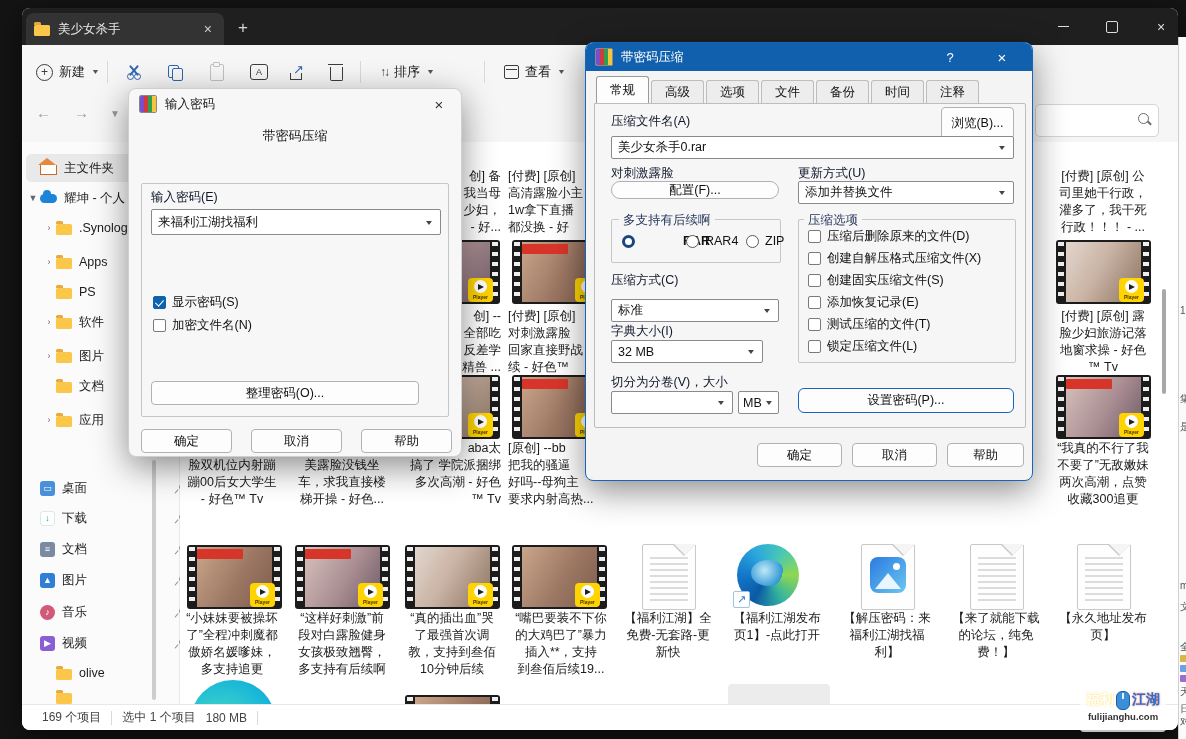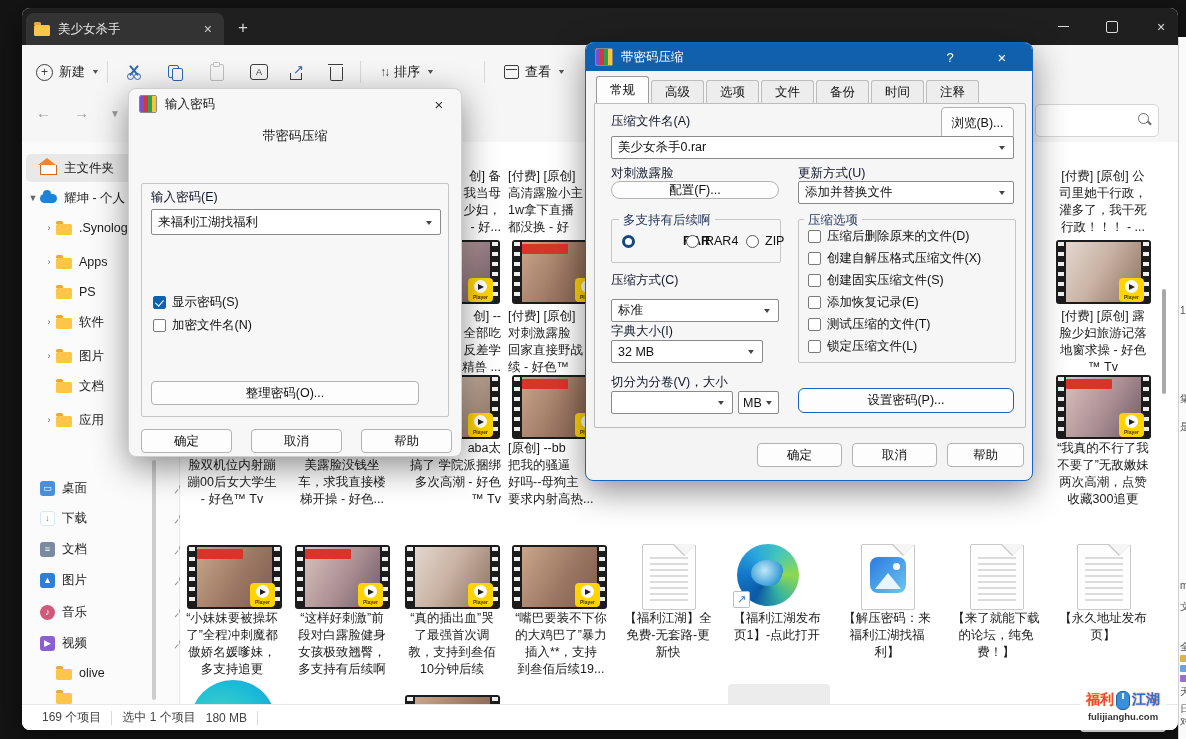--- a/index.html
+++ b/index.html
@@ -149,21 +149,21 @@
 
   
   #edgestrip{position:absolute;left:1178px;top:37px;width:8px;height:702px;background:#fafafa;border-left:1px solid #d0d0d0;overflow:hidden;z-index:3;}
   #edgestrip span{position:absolute;left:1px;font-size:10px;color:#555;}
   #edgestrip .sq{position:absolute;left:1px;width:7px;height:7px;border-radius:1px;}
 
   
   #wm{position:absolute;left:1080px;top:680px;width:86px;height:52px;z-index:40;background:rgba(255,255,255,.75);border-radius:4px;
     display:flex;flex-direction:column;align-items:center;justify-content:center;}
   #wm .row{display:flex;align-items:center;gap:2px;font-weight:bold;font-size:14px;}
-  #wm .red{color:#ef4444;text-shadow:0 0 2px #ffd84a;}
+  #wm .red{color:#ffffff;text-shadow:0 0 2px #ffd84a;}
   #wm .blue{color:#2b6fd0;text-shadow:0 0 2px #e86a5a;}
   #wm .mouse{width:12px;height:17px;background:#3a8fd8;border:1px solid #1b5ea8;border-radius:6px;position:relative;}
   #wm .mouse::before{content:"";position:absolute;left:5px;top:1px;width:1.5px;height:6px;background:#dff0ff;}
   #wm .dom{font-size:9.5px;font-weight:bold;color:#333;margin-top:1px;}
 </style>
 </head>
 <body>
 
 <div id="screen">
 

